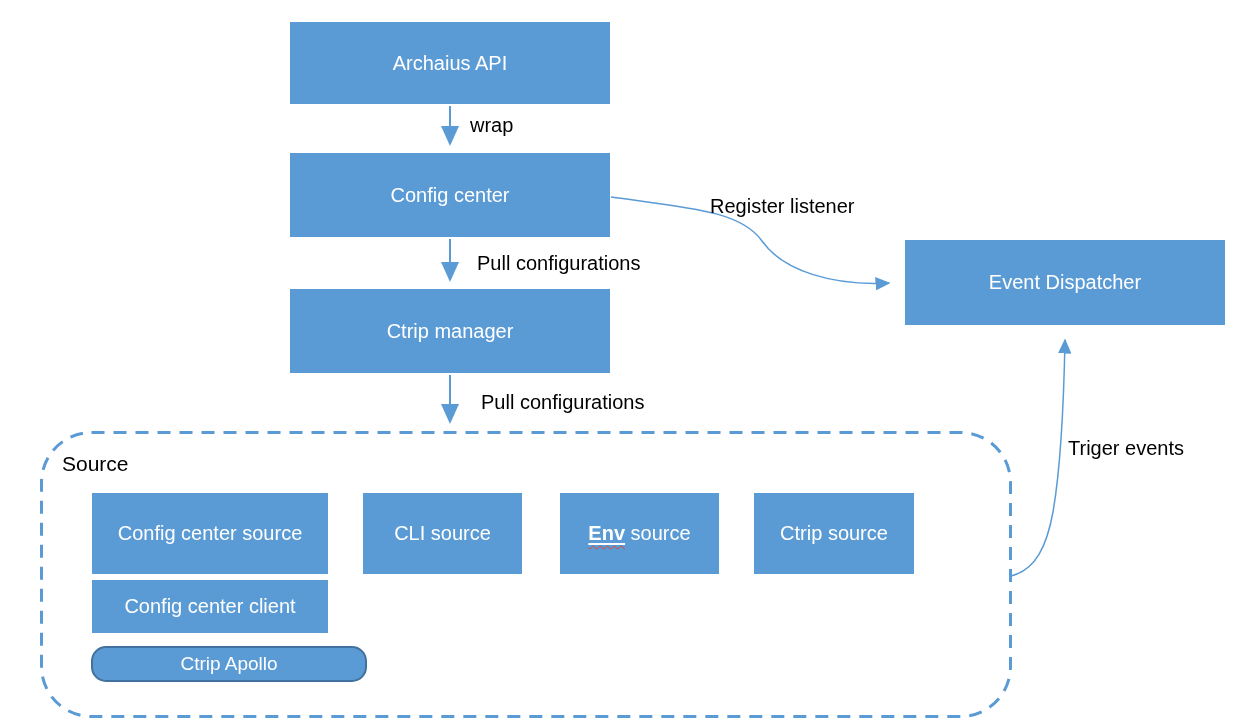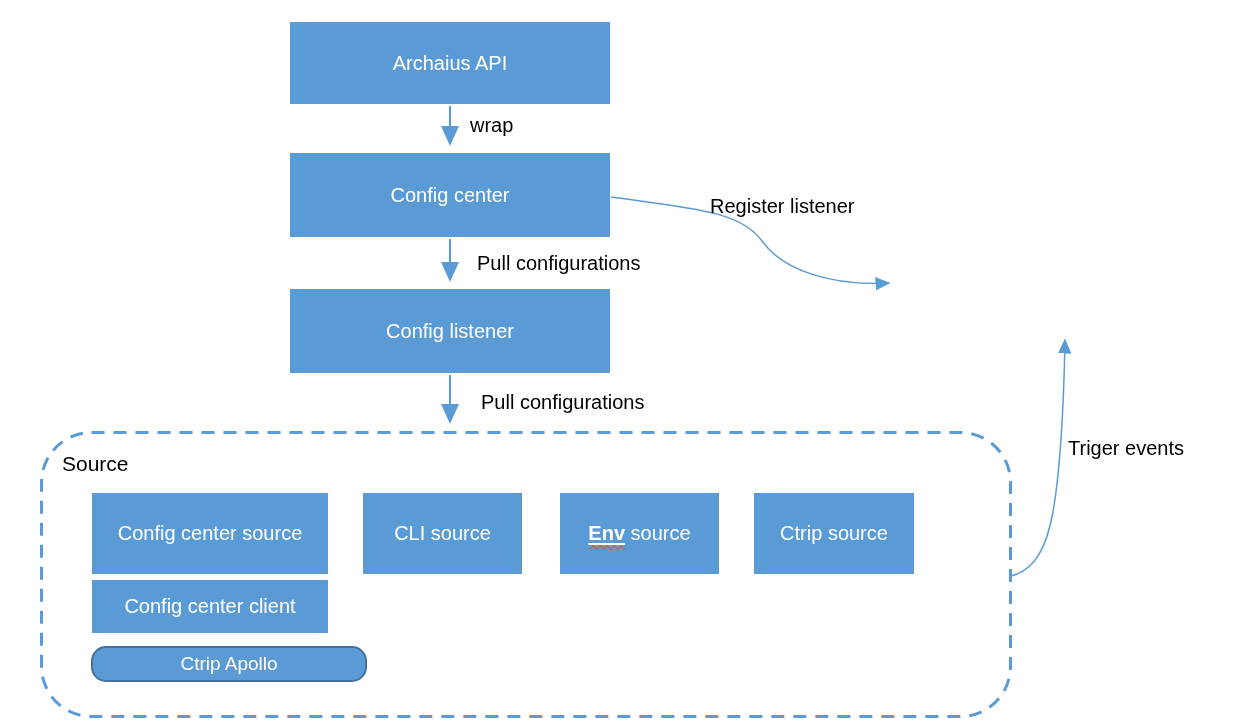--- a/index.html
+++ b/index.html
@@ -103,23 +103,26 @@
 
   <div class="node node-archaius">
     <span>Archaius API</span>
   </div>
 
   <div class="node node-factory">
     <span>Config center</span>
   </div>
 
   <div class="node node-manager">
-    <span>Config listener</span>
+    <span>Ctrip manager</span>
   </div>
 
+  <div class="node node-dispatcher">
+    <span>Event Dispatcher</span>
+  </div>
 
   <div class="edge-label label-wrap">wrap</div>
 
   <div class="edge-label label-pull1">Pull configurations</div>
 
   <div class="edge-label label-pull2">Pull configurations</div>
 
   <div class="edge-label label-register">Register listener</div>
 
   <div class="edge-label label-triger">Triger events</div>

